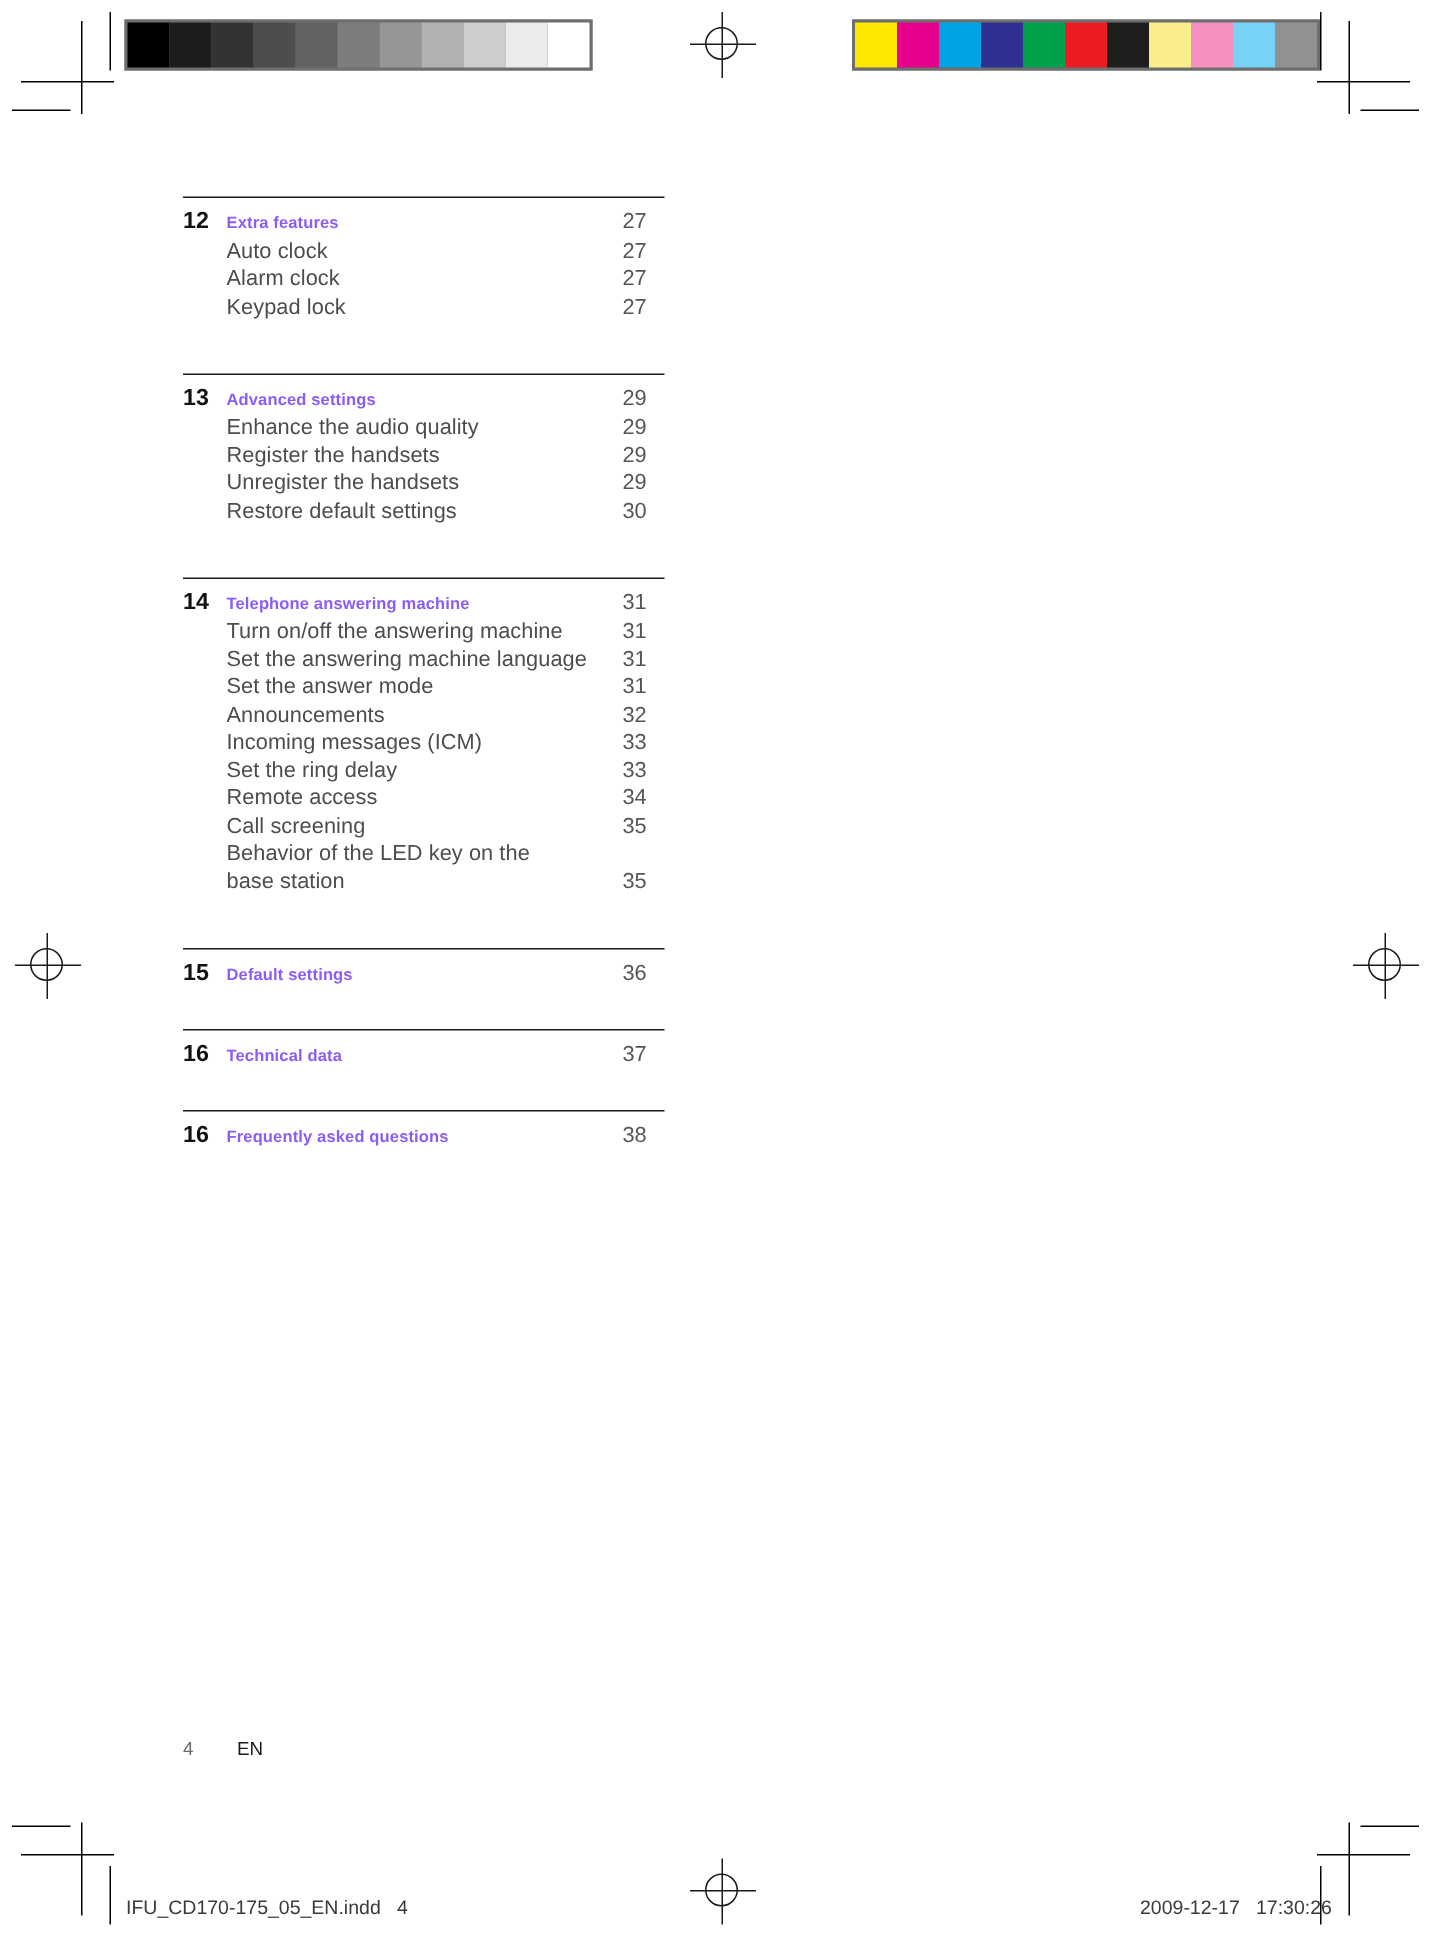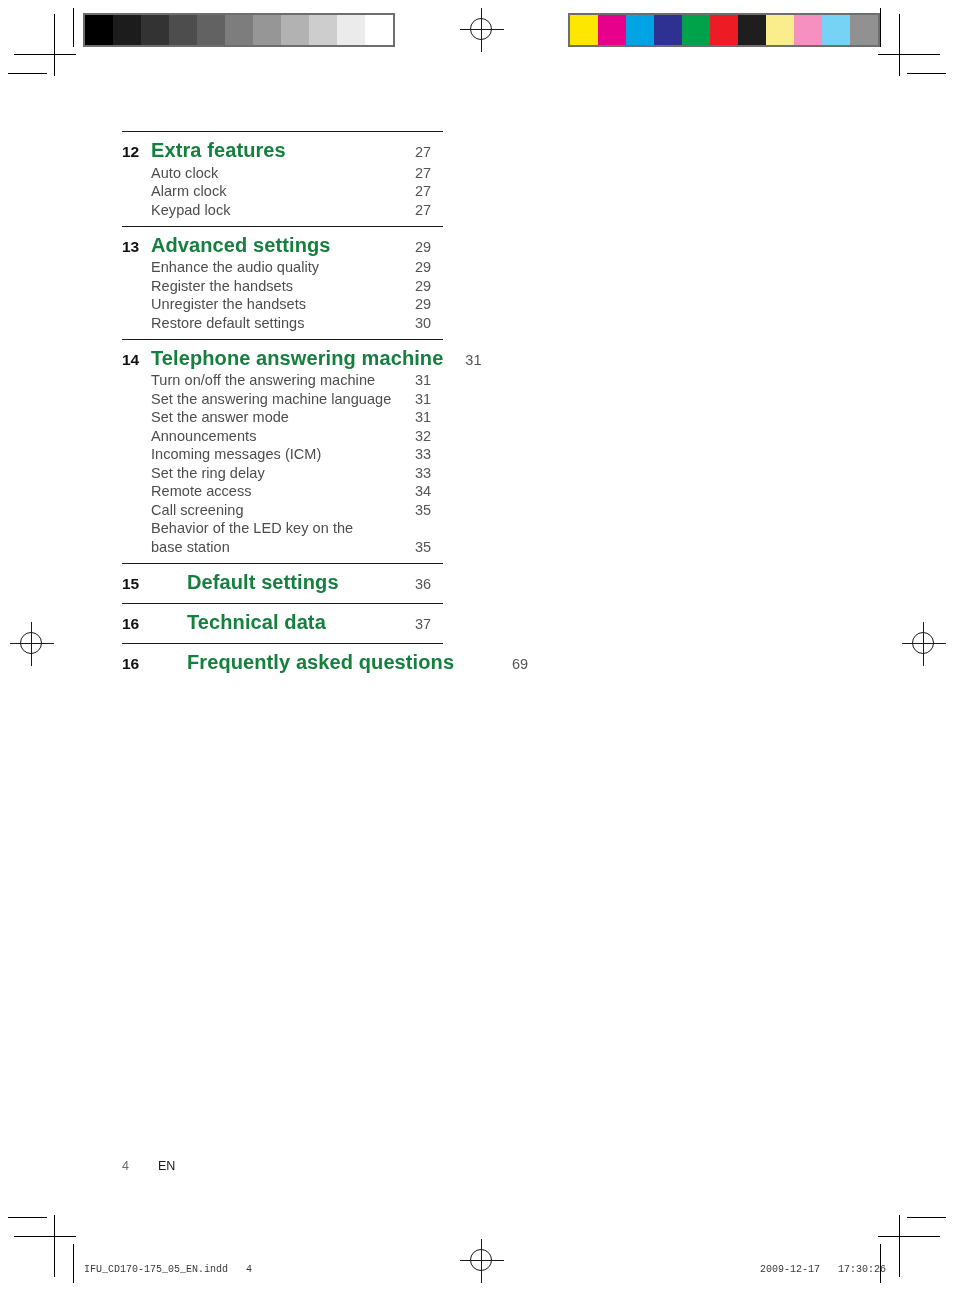--- a/index.html
+++ b/index.html
@@ -70,21 +70,21 @@
     left: 122px;
     top: 131px;
     width: 321px;
   }
   .block { position: relative; }
   .rule {
     height: 1px;
     background: #1a1a1a;
     width: 321px;
   }
-  .block + .block { }
+  .block + .block { margin-top: 28px; }
 
   .row {
     display: flex;
     align-items: baseline;
     white-space: nowrap;
   }
   .row .num {
     width: 29px;
     flex: 0 0 29px;
     font-size: 15.5px;
@@ -96,43 +96,43 @@
   }
   .row .pg {
     width: 40px;
     flex: 0 0 40px;
     text-align: center;
     margin-left: 10px;
   }
 
   .head-row { margin-top: 7px; }
   .head-row .label {
-    font-size: 20px;
+    font-size: 11px;
     font-weight: bold;
-    color: #15803d;
+    color: #8b5cf6;
     letter-spacing: 0.1px;
   }
   .head-row .pg {
     font-size: 14.5px;
     color: #555555;
   }
 
   .sub-row { margin-top: 2.5px; }
   .sub-row .num { width: 29px; flex: 0 0 29px; }
   .sub-row .label {
     font-size: 14.5px;
     color: #4d4d4d;
     letter-spacing: 0.05px;
   }
   .sub-row .pg {
     font-size: 14.5px;
     color: #555555;
   }
   .block .sub-row:first-of-type { margin-top: 3px; }
-  .block-solo .head-row { margin-top: 7px; margin-bottom: 9px; gap: 36px; }
+  .block-solo .head-row { margin-top: 7px; margin-bottom: 9px; }
 
   
   .footer {
     position: absolute;
     left: 122px;
     top: 1159px;
     display: flex;
     align-items: baseline;
   }
   .footer .fpage {
@@ -141,22 +141,22 @@
     width: 36px;
   }
   .footer .flang {
     font-size: 12.5px;
     color: #1a1a1a;
   }
 
   
   .slug {
     position: absolute;
-    font-family: Liberation Mono, monospace;
-    font-size: 10px;
+    font-family: Liberation Sans, sans-serif;
+    font-size: 13px;
     color: #3a3a3a;
     white-space: pre;
   }
   .slug-left  { left: 84px;  top: 1264px; }
   .slug-right { left: 760px; top: 1264px; }
 </style>
 </head>
 <body>
 
 <div class="page">
@@ -356,21 +356,21 @@
           <span class="num">16</span>
           <span class="label">Technical data</span>
           <span class="pg">37</span>
         </div>
       </div>
       <div class="block block-solo">
         <div class="rule"></div>
         <div class="row head-row">
           <span class="num">16</span>
           <span class="label">Frequently asked questions</span>
-          <span class="pg">69</span>
+          <span class="pg">38</span>
         </div>
       </div>
     </div>
 
   <div class="footer">
     <span class="fpage">4</span>
     <span class="flang">EN</span>
   </div>
 
   <div class="slug slug-left">IFU_CD170-175_05_EN.indd   4</div>

